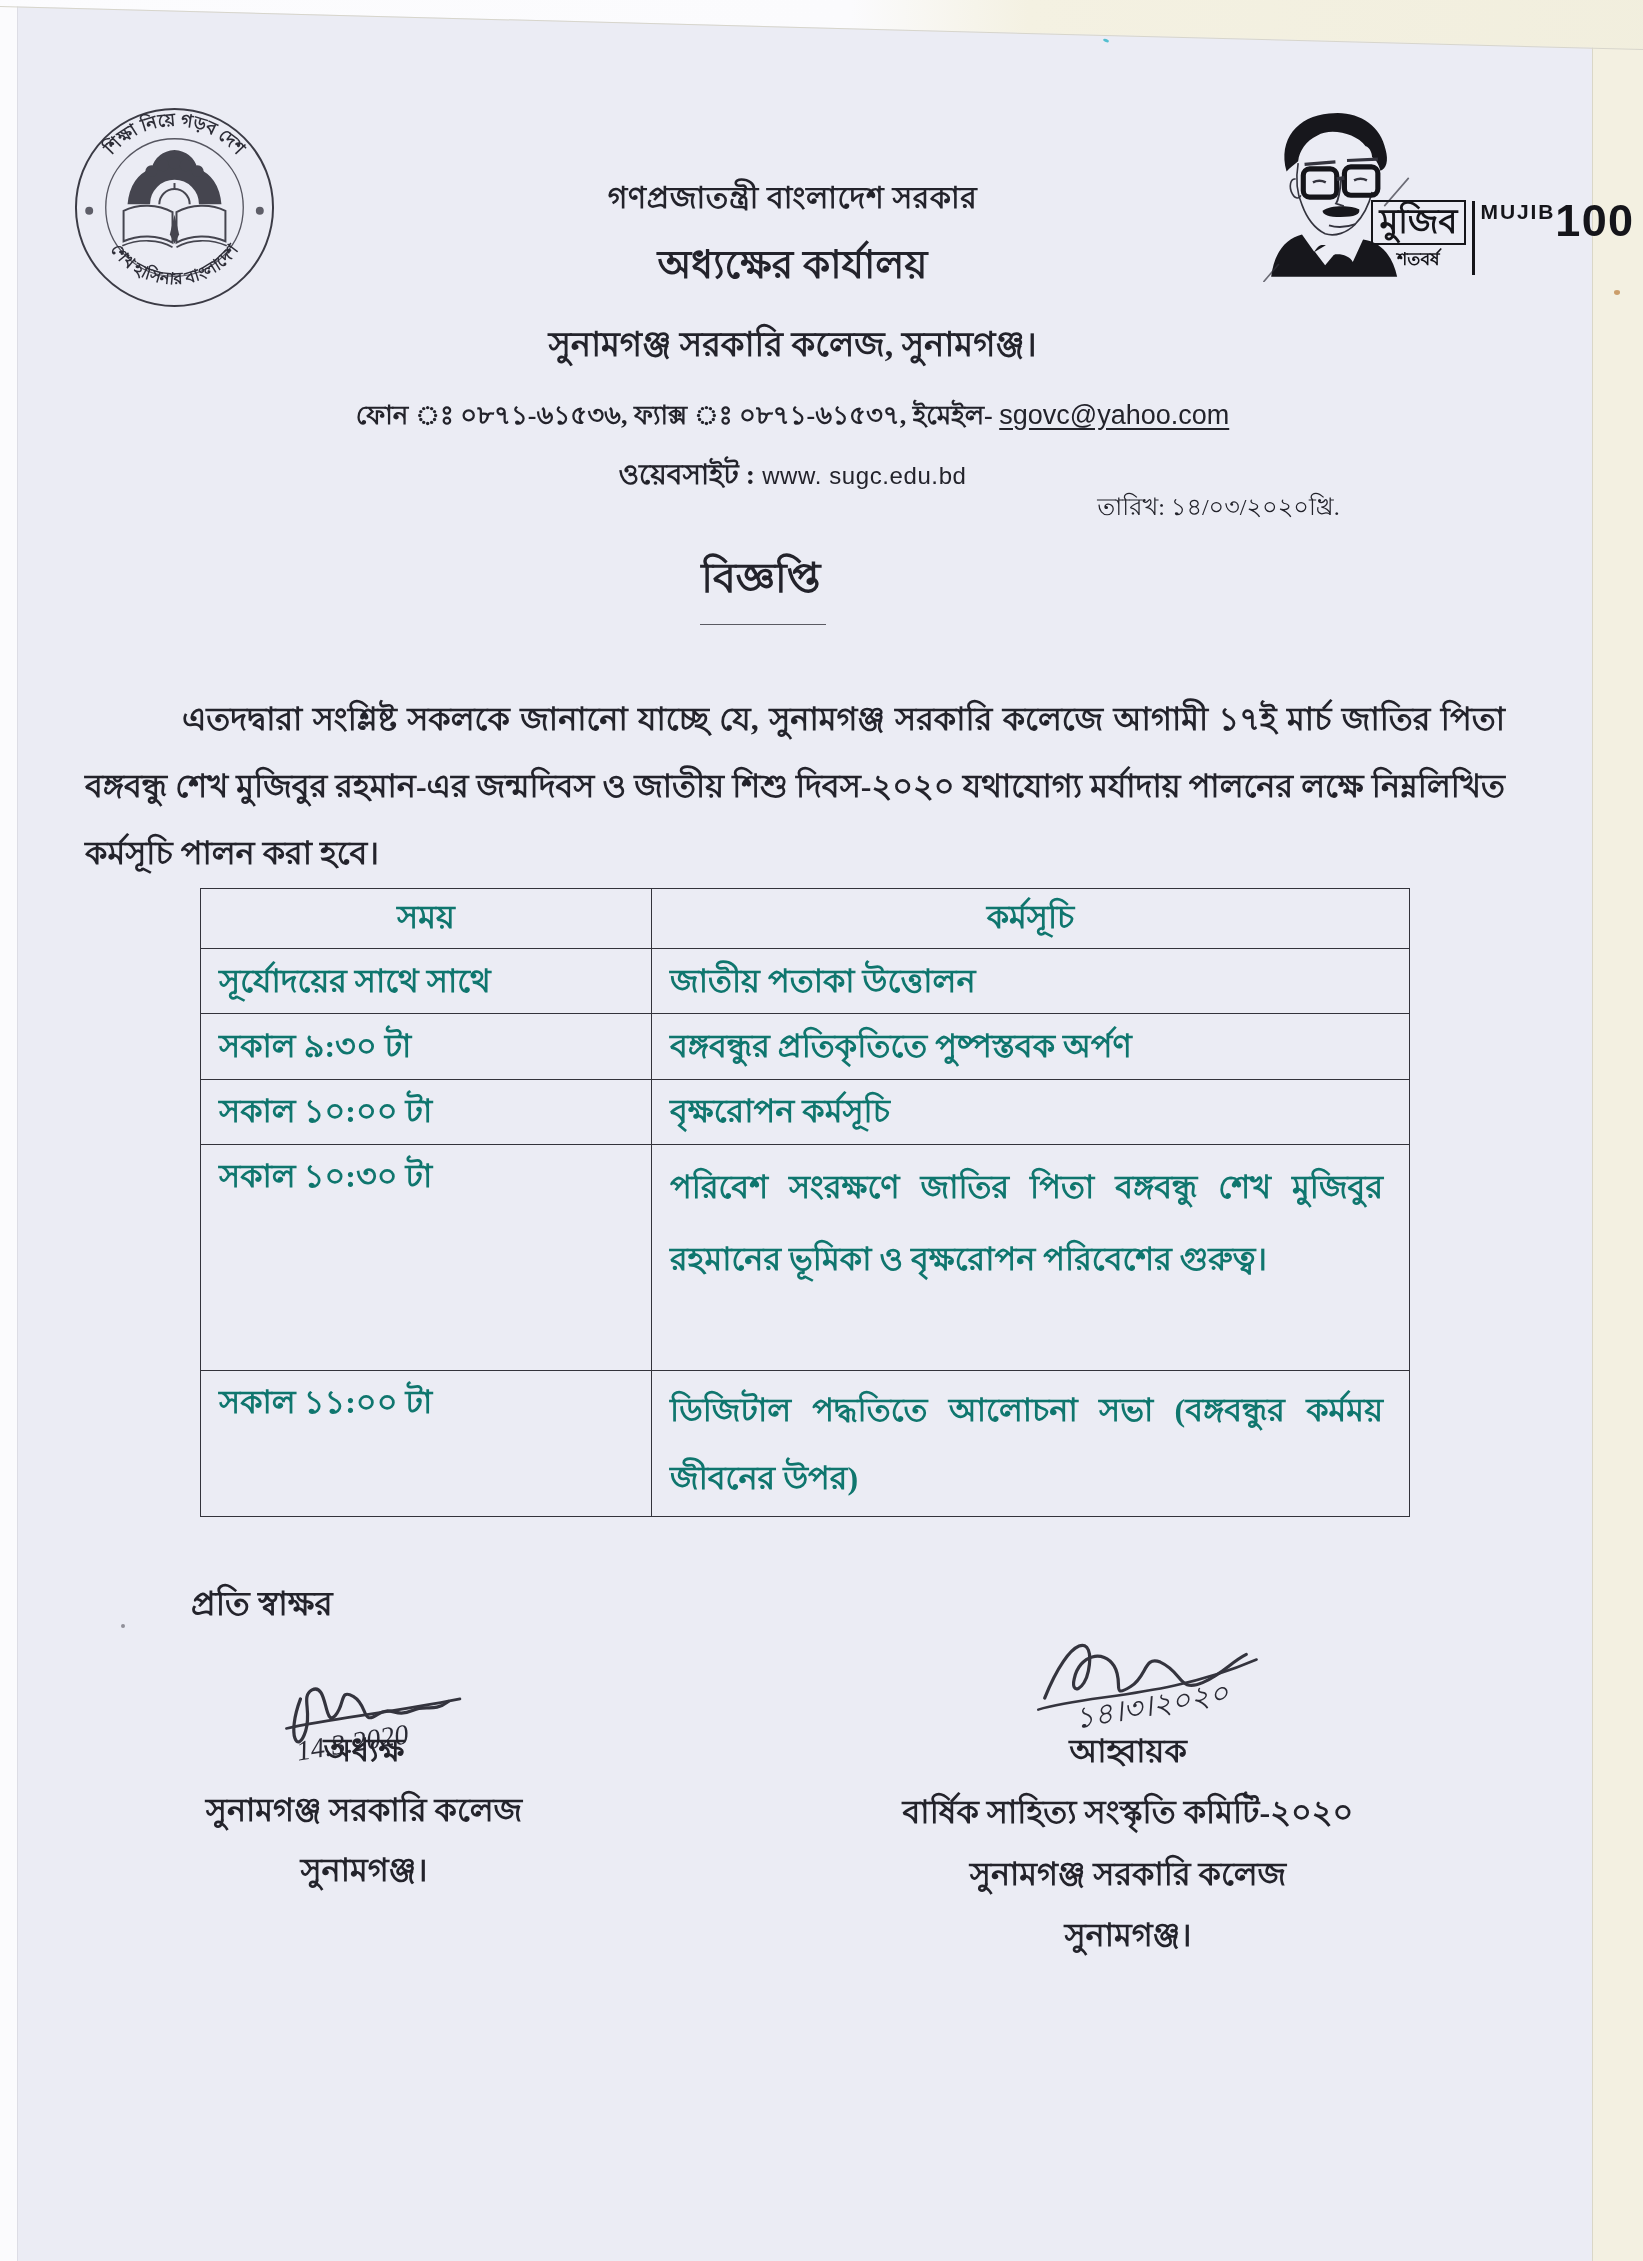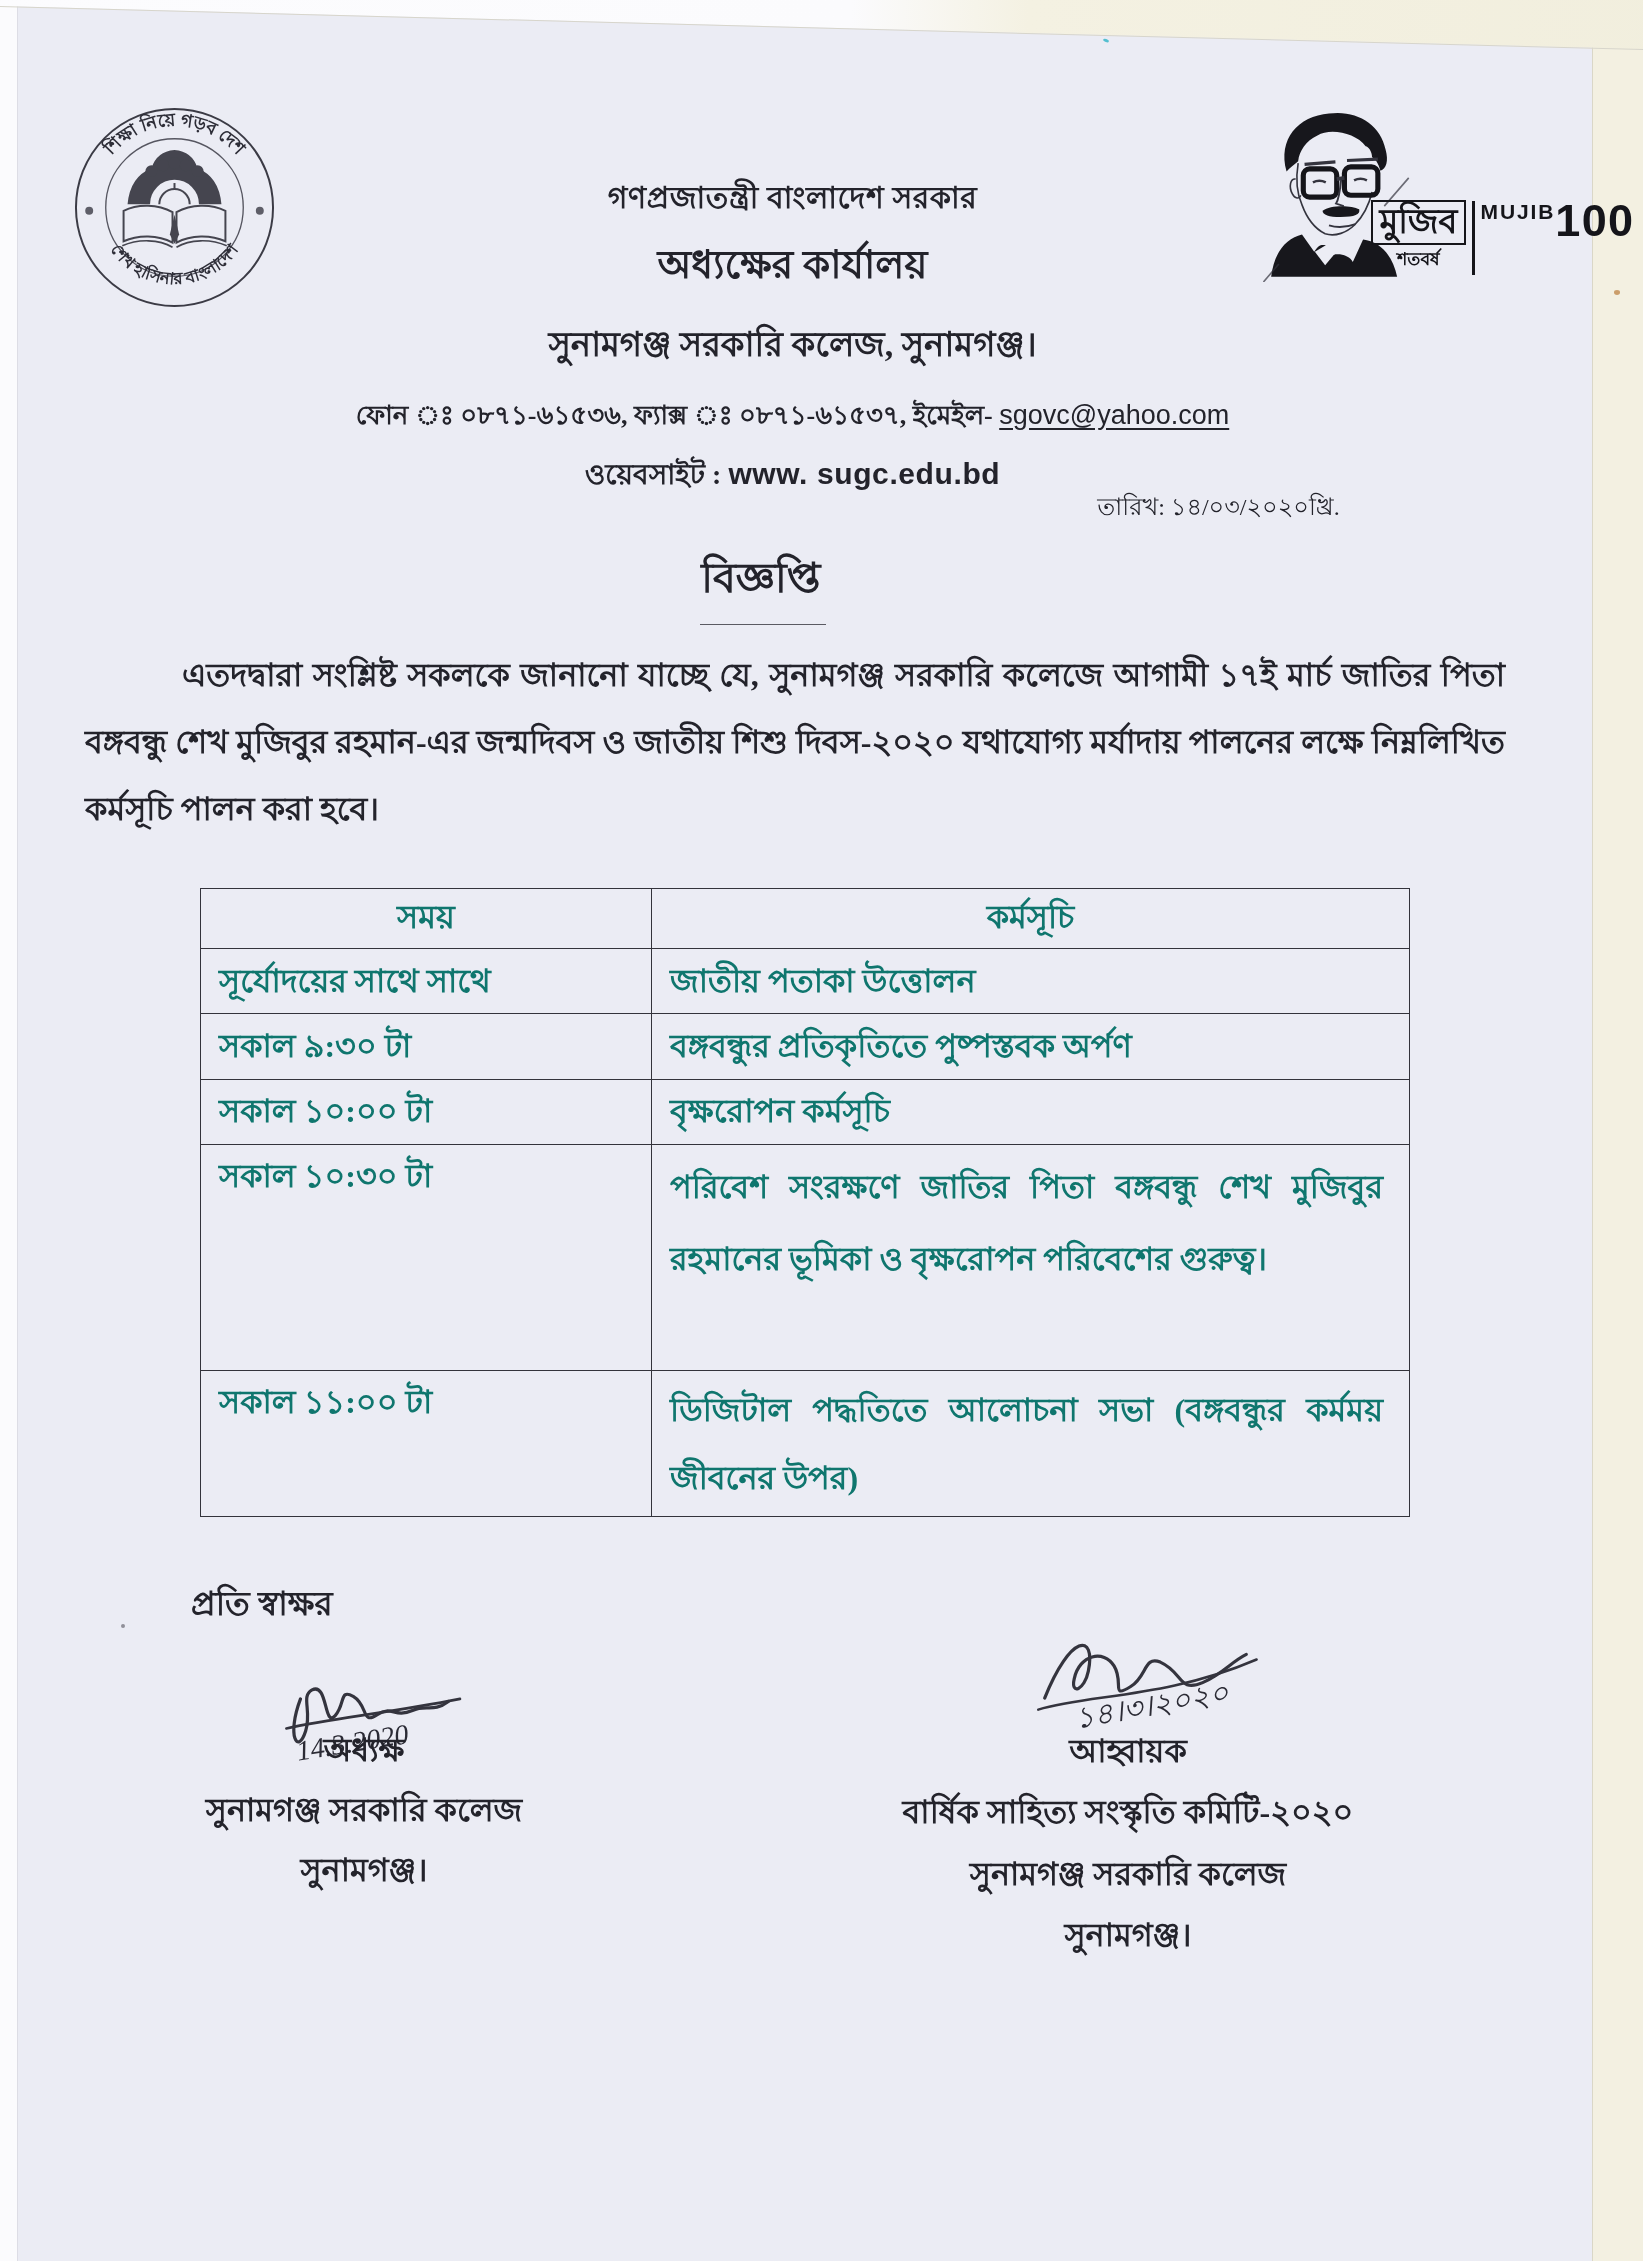--- a/index.html
+++ b/index.html
@@ -31,38 +31,38 @@
 
   
   .seal{position:absolute;left:72px;top:105px;width:205px;height:205px;z-index:10;}
   .letterhead{position:absolute;left:335px;top:174px;width:915px;text-align:center;z-index:10;}
   .lh-gov{font-size:30px;font-weight:600;letter-spacing:0.6px;}
   .lh-office{font-size:39px;font-weight:700;margin-top:9px;}
   .lh-college{font-size:34px;font-weight:600;margin-top:19.3px;}
   .lh-contact{font-size:26px;font-weight:600;margin-top:19.3px;white-space:nowrap;}
   .lh-contact .email{text-decoration:underline;text-underline-offset:3.9px;font-family:"Liberation Sans","DejaVu Sans",sans-serif;font-weight:400;font-size:27px;}
   .lh-web{font-size:28px;font-weight:600;margin-top:14px;}
-  .lh-web .url{font-family:"Liberation Sans","DejaVu Sans",sans-serif;font-weight:700;font-size:30px;letter-spacing:0.6px;}
+  .lh-web .url{font-family:"Liberation Sans","DejaVu Sans",sans-serif;font-weight:400;font-size:24px;letter-spacing:0.6px;}
 
   
   .mujib-logo{position:absolute;left:1253px;top:102px;width:316px;height:187px;z-index:10;}
   .mujib-portrait{position:absolute;left:0;top:0;}
   .mujib-wordmark{position:absolute;left:118px;top:98px;display:flex;align-items:stretch;color:#15151a;}
   .mw-left{text-align:center;}
   .mw-mujib{font-size:34px;font-weight:700;border:2.6px solid #15151a;padding:0 6.4px;line-height:1.2;text-align:right;}
   .mw-shoto{font-size:17.4px;font-weight:700;margin-top:1.3px;}
   .mw-divider{width:3.2px;background:#15151a;margin:1.3px 5.2px 0 6.4px;}
   .mw-right{display:flex;flex-direction:row;justify-content:flex-start;}
   .mw-en{font-family:"Liberation Sans","DejaVu Sans",sans-serif;font-size:21px;font-weight:700;letter-spacing:1.9px;}
   .mw-100{font-family:"Liberation Sans","DejaVu Sans",sans-serif;font-size:45px;font-weight:700;line-height:.95;letter-spacing:1.3px;}
 
   .date-line{position:absolute;left:967px;top:488px;width:503px;text-align:center;font-size:24px;font-weight:400;z-index:10;}
   .notice-title{position:absolute;left:700px;top:546px;font-size:41px;font-weight:700;
     border-bottom:1.9px solid #5a5a62;padding:0 5.2px 9px 1.3px;z-index:10;}
-  .notice-body{position:absolute;left:85px;top:610px;width:1420px;font-size:32px;font-weight:600;
+  .notice-body{position:absolute;left:85px;top:654px;width:1420px;font-size:32px;font-weight:600;
     line-height:2.1;text-align:justify;text-indent:97px;z-index:10;}
 
   
   .schedule-table{position:absolute;left:200px;top:888px;width:1210px;border-collapse:collapse;
     table-layout:fixed;z-index:10;font-size:32px;font-weight:600;color:#0f766e;}
   .schedule-table td,.schedule-table th{border:1.3px solid #33333b;vertical-align:top;padding:6.4px 15.5px 3.9px 18px;text-align:left;font-weight:600;}
   .schedule-table{border:1.9px solid #2e2e36;}
   .schedule-table col.c-time{width:451px;}
   .schedule-table tr.h-row{height:52px;}
   .schedule-table tr.h-row th{text-align:center;vertical-align:middle;padding:2.6px;}

